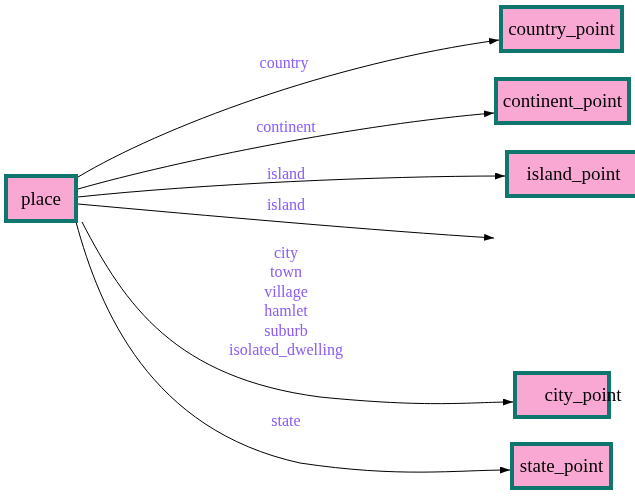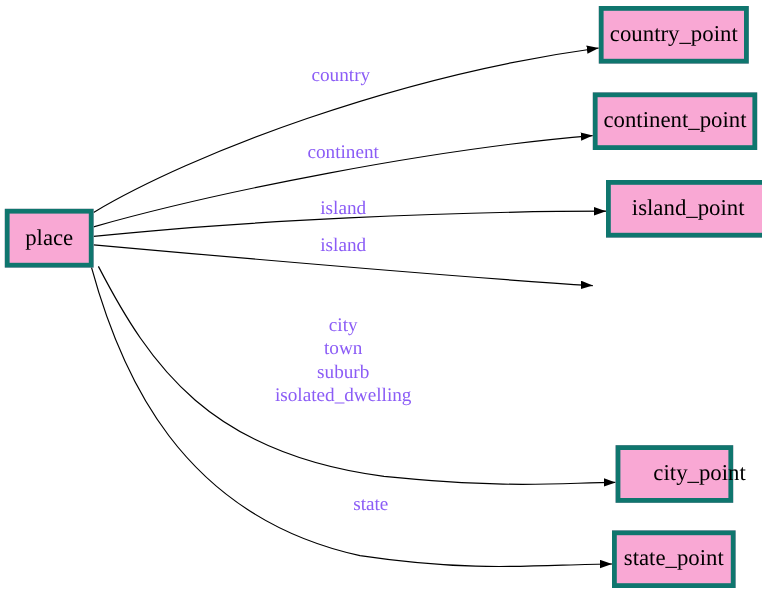--- a/index.html
+++ b/index.html
@@ -85,19 +85,21 @@
 
   <div class="edge-label" style="left:286px; top:127px;">continent</div>
 
   <div class="edge-label" style="left:286px; top:174px;">island</div>
 
   <div class="edge-label" style="left:286px; top:205px;">island</div>
 
   <div class="edge-label" style="left:286px; top:301px;">
     <div>city</div>
     <div>town</div>
+    <div>village</div>
+    <div>hamlet</div>
     <div>suburb</div>
     <div>isolated_dwelling</div>
   </div>
 
-  <div class="edge-label" style="left:286px; top:421px;margin-left:23px;">state</div>
+  <div class="edge-label" style="left:286px; top:421px;">state</div>
 
 </div>
 
 </body></html>

